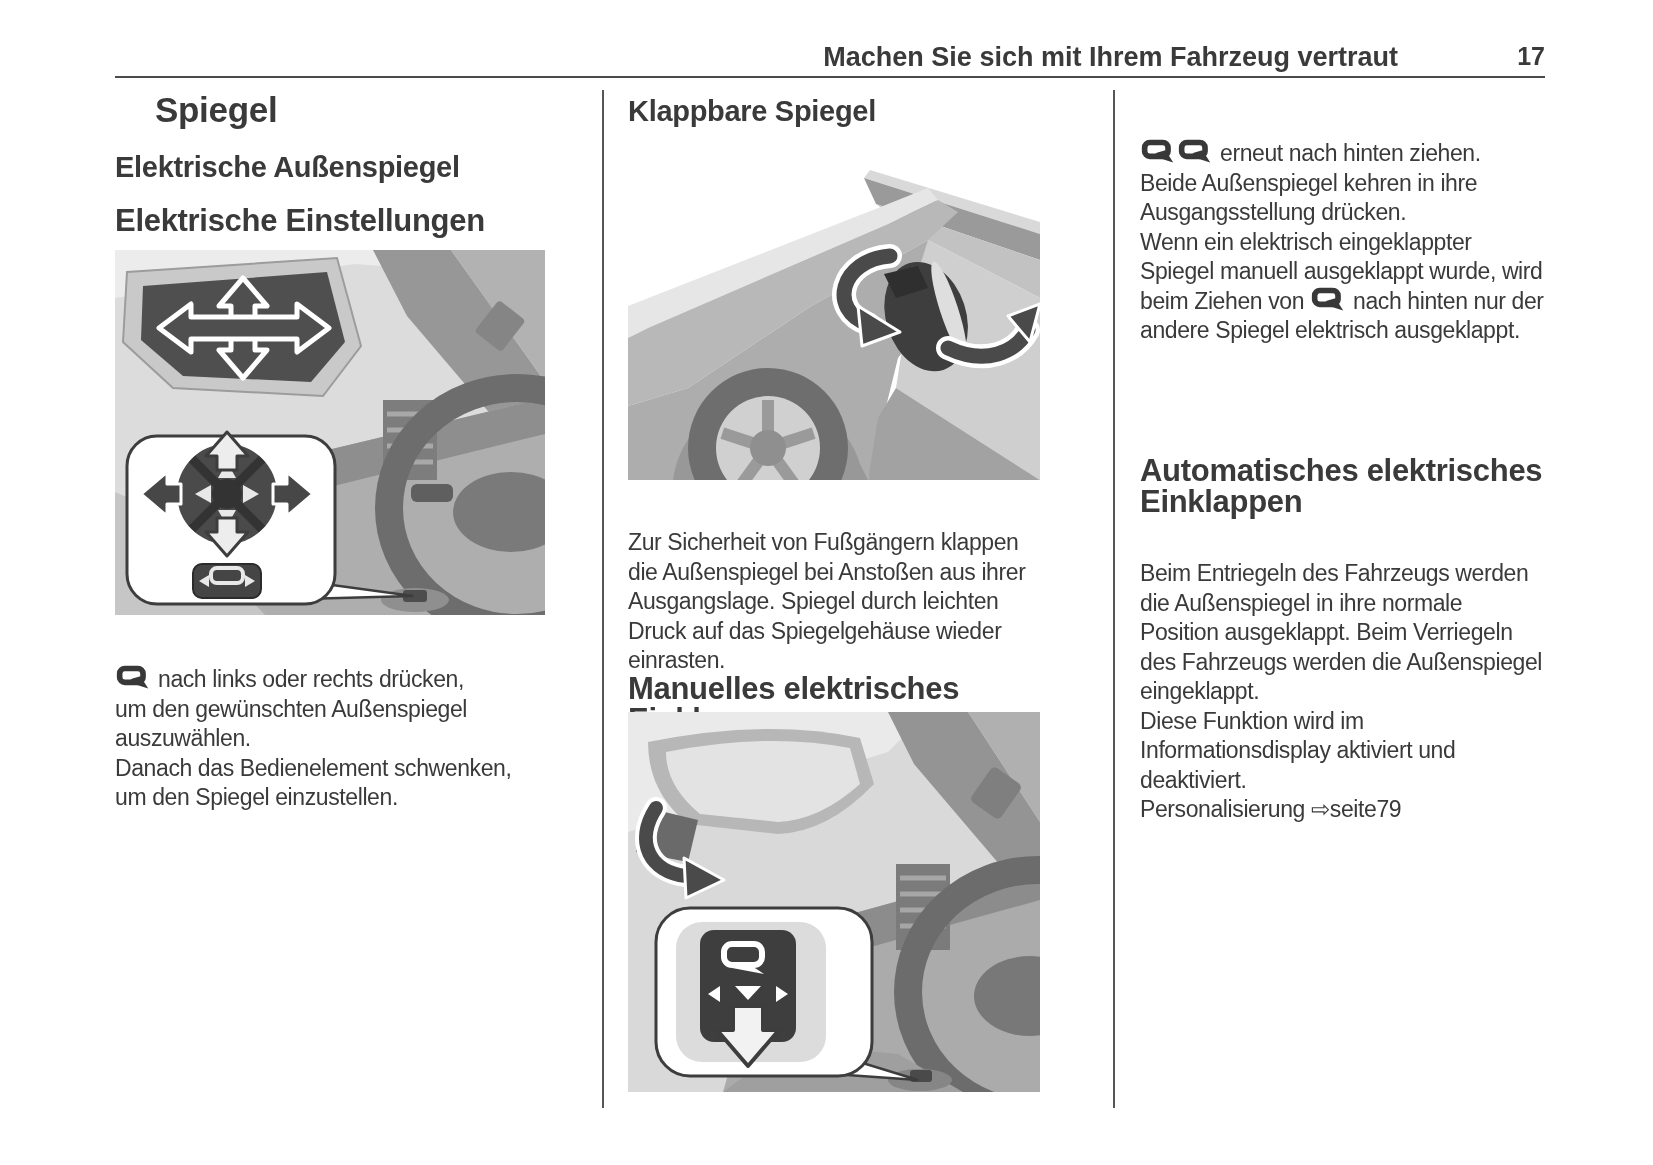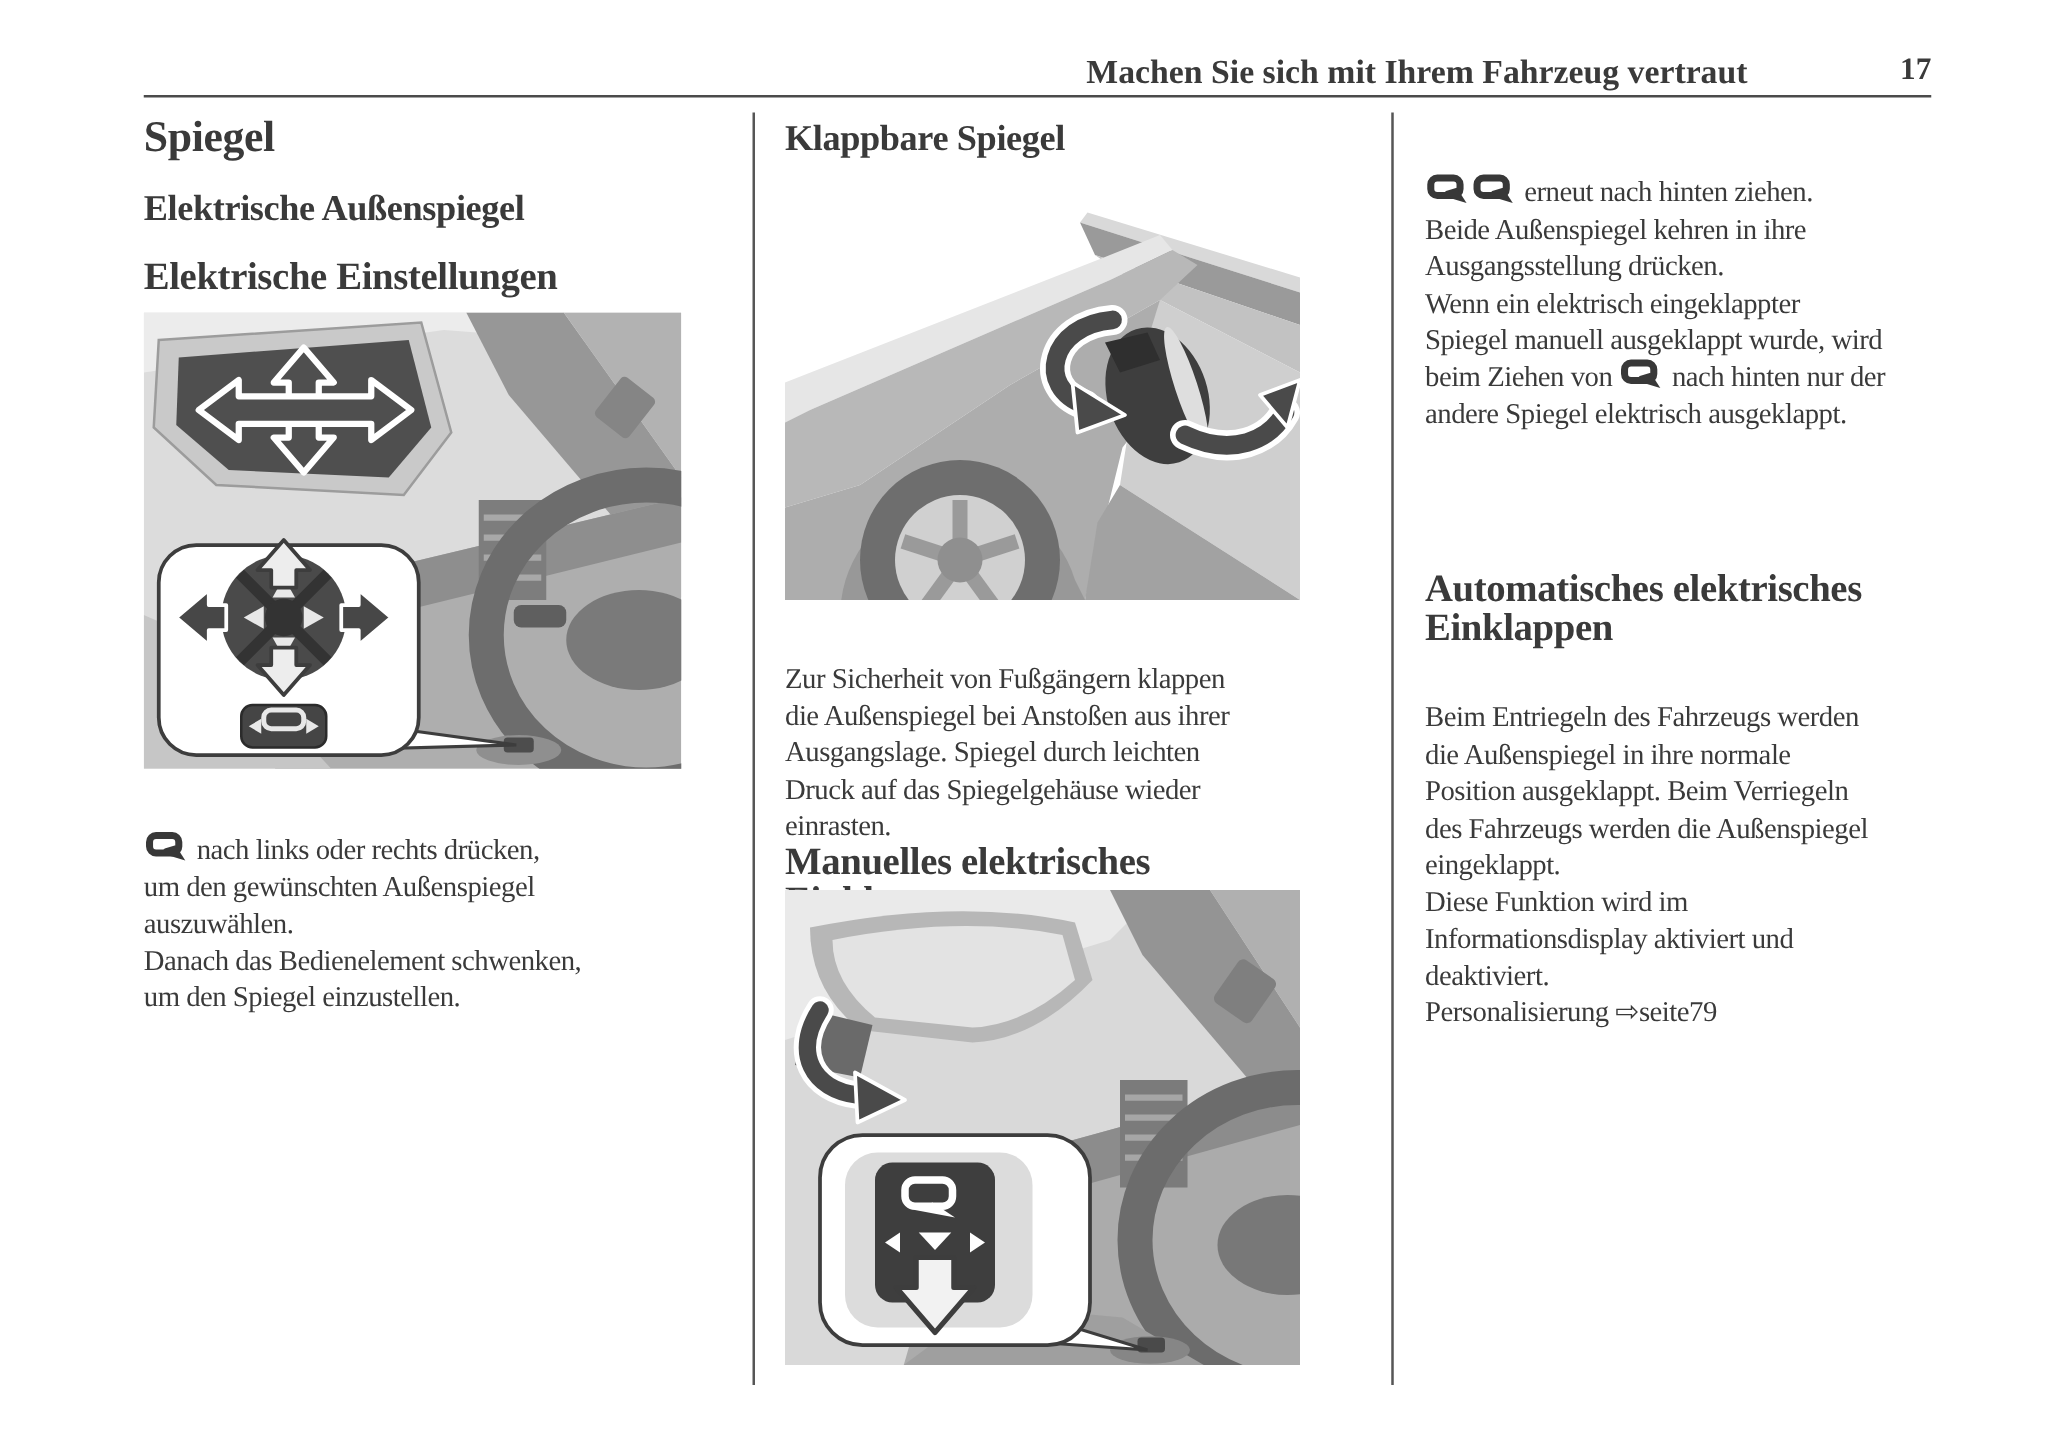--- a/index.html
+++ b/index.html
@@ -1,25 +1,25 @@
 <!DOCTYPE html>
 <html><head>
 <meta charset="utf-8">
 <style>
   html,body{margin:0;padding:0;background:#fff;}
   .page{
     position:relative;width:1653px;height:1165px;background:#ffffff;
-    font-family:Liberation Serif, serif;color:#3a3a3a;overflow:hidden;
+    font-family:Liberation Sans, sans-serif;color:#3a3a3a;overflow:hidden;
   }
   .hdr-title{position:absolute;top:42px;right:255px;font-size:27px;font-weight:bold;white-space:nowrap;}
   .page-num{position:absolute;top:42px;right:108px;font-size:25px;font-weight:bold;}
   .hdr-rule{position:absolute;left:115px;top:76px;width:1430px;height:2px;background:#4b4b4b;}
   .vline{position:absolute;top:90px;height:1018px;width:2px;background:#565656;}
   .v1{left:602px}.v2{left:1113px}
-  .h1{position:absolute;font-size:35px;font-weight:bold;white-space:pre-line;letter-spacing:-0.3px;}
+  .h1{position:absolute;font-size:35px;font-weight:bold;white-space:pre-line;letter-spacing:-0.3px;margin-left:40px;}
   .h2{position:absolute;font-size:29px;font-weight:bold;white-space:pre-line;letter-spacing:-0.3px;}
   .h3{position:absolute;font-size:31px;font-weight:bold;white-space:pre-line;line-height:31px;letter-spacing:-0.3px;}
   .body-text{position:absolute;font-size:23px;line-height:29.5px;white-space:pre-line;letter-spacing:-0.4px;}
   .fig{position:absolute;}
   .fig svg{display:block;width:100%;height:100%;}
   .mirsym{display:inline-block;width:37px;height:26px;vertical-align:-4px;}
   .mirsym svg{display:block;width:100%;height:100%;}
 </style>
 </head>
 <body>

